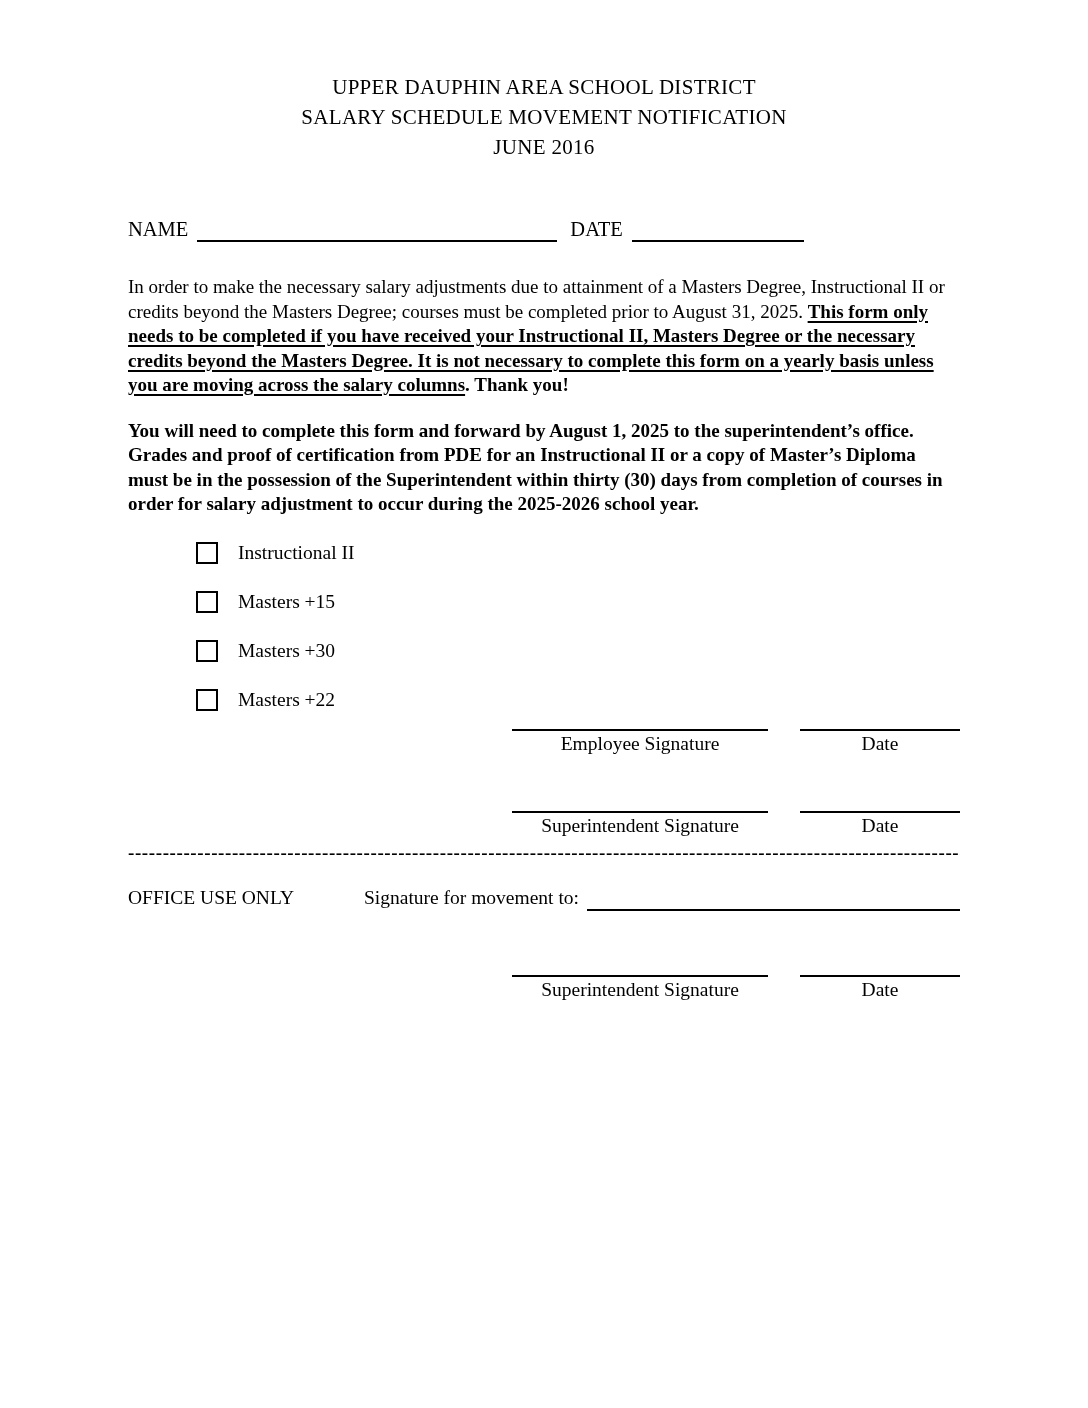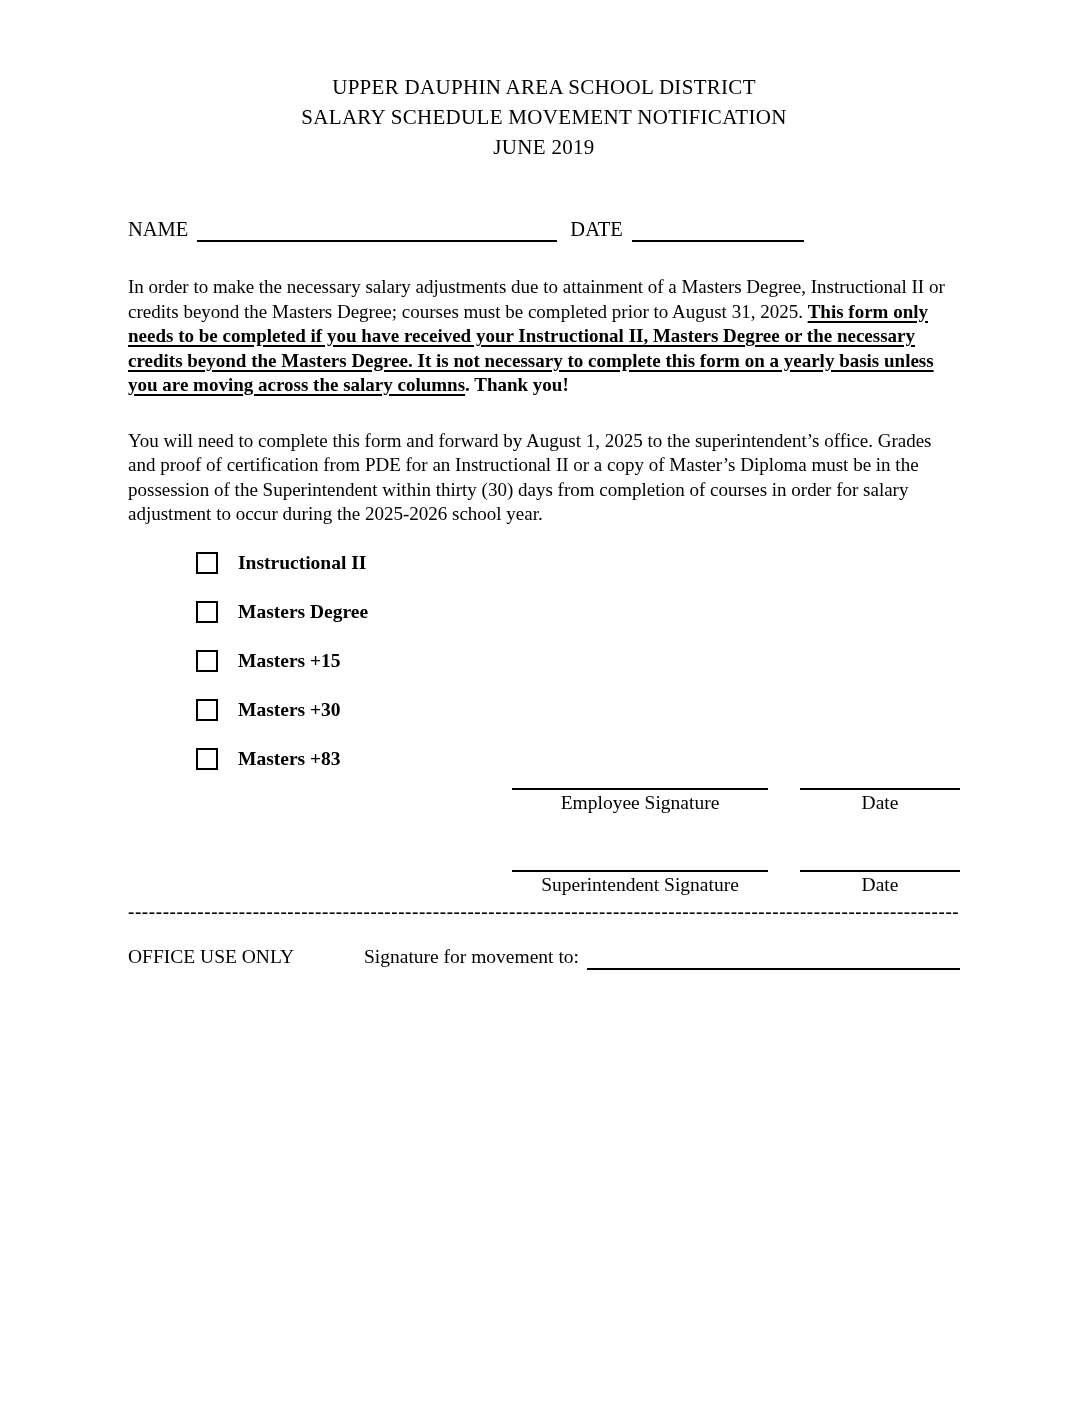--- a/index.html
+++ b/index.html
@@ -37,21 +37,21 @@
   }
   .name-line { width: 360px; margin-left: 9px; }
   .mid-date-label { margin-left: 13px; }
   .date-line { width: 172px; margin-left: 9px; }
   
   .para {
     font-size: 19px;
     line-height: 24.5px;
   }
   .para-intro { margin-top: 33px; }
-  .para-instructions { margin-top: 31px; }
+  .para-instructions { margin-top: 21px; font-weight: bold; }
   .para-change { margin-top: 23px; text-align: justify; }
   .bold-underline {
     font-weight: bold;
     text-decoration: underline;
     text-decoration-thickness: 2px;
     text-underline-offset: 3px;
   }
   .bold { font-weight: bold; margin-top: 32px; }
   
   .options { margin-top: 25px; margin-left: 68px; }
@@ -60,21 +60,21 @@
     align-items: center;
     height: 22px;
     margin-bottom: 27px;
   }
   .checkbox {
     width: 22px; height: 22px;
     border: 2px solid #000;
     background: #fff;
     flex: 0 0 auto;
   }
-  .opt-label { margin-left: 20px; font-size: 19.5px; font-weight: bold; }
+  .opt-label { margin-left: 20px; font-size: 19.5px; }
   
   .sig-block {
     margin-left: 384px;
     width: 448px;
     font-size: 19.5px;
     line-height: 26px;
     font-family: Liberation Serif, serif;
   }
   .sig-block-1 { margin-top: -17px; }
   .sig-block-2 { margin-top: 46px; }
@@ -124,21 +124,21 @@
   }
 </style>
 </head>
 <body>
 
 <div class="page">
 
   <div class="doc-title">
     <div>UPPER DAUPHIN AREA SCHOOL DISTRICT</div>
     <div>SALARY SCHEDULE MOVEMENT NOTIFICATION</div>
-    <div>JUNE 2019</div>
+    <div>JUNE 2016</div>
   </div>
 
   <div class="name-row">
     <span>NAME</span>
     <span class="fill-line name-line"></span>
     <span class="mid-date-label">DATE</span>
     <span class="fill-line date-line"></span>
   </div>
 
   <p class="para para-intro"><span>In order to make the necessary salary adjustments due to attainment of a Masters Degree, Instructional II or credits beyond the Masters Degree; courses must be completed prior to August 31, 2025. </span><span class="bold-underline">This form only needs to be completed if you have received your Instructional II, Masters Degree or the necessary credits beyond the Masters Degree.  It is not necessary to complete this form on a yearly basis unless you are moving across the salary columns</span><span class="bold">. Thank you!</span></p>
@@ -146,33 +146,29 @@
   <p class="para para-instructions">You will need to complete this form and forward by August 1, 2025 to the superintendent’s office. Grades and proof of certification from PDE for an Instructional II or a copy of Master’s Diploma must be in the possession of the Superintendent within thirty (30) days from completion of courses in order for salary adjustment to occur during the 2025-2026 school year.</p>
 
 
   <div class="options">
     <div class="opt-row">
       <span class="checkbox"></span>
       <span class="opt-label">Instructional II</span>
     </div>
     <div class="opt-row">
       <span class="checkbox"></span>
-      <span class="opt-label">Masters Degree</span>
-    </div>
-    <div class="opt-row">
-      <span class="checkbox"></span>
       <span class="opt-label">Masters +15</span>
     </div>
     <div class="opt-row">
       <span class="checkbox"></span>
       <span class="opt-label">Masters +30</span>
     </div>
     <div class="opt-row">
       <span class="checkbox"></span>
-      <span class="opt-label">Masters +83</span>
+      <span class="opt-label">Masters +22</span>
     </div>
   </div>
 
   <div class="sig-block sig-block-1">
     <div class="sig-lines">
       <span class="sig-line"></span>
       <span class="sig-date-line"></span>
     </div>
     <div class="sig-labels">
       <span class="sig-label">Employee Signature</span>

